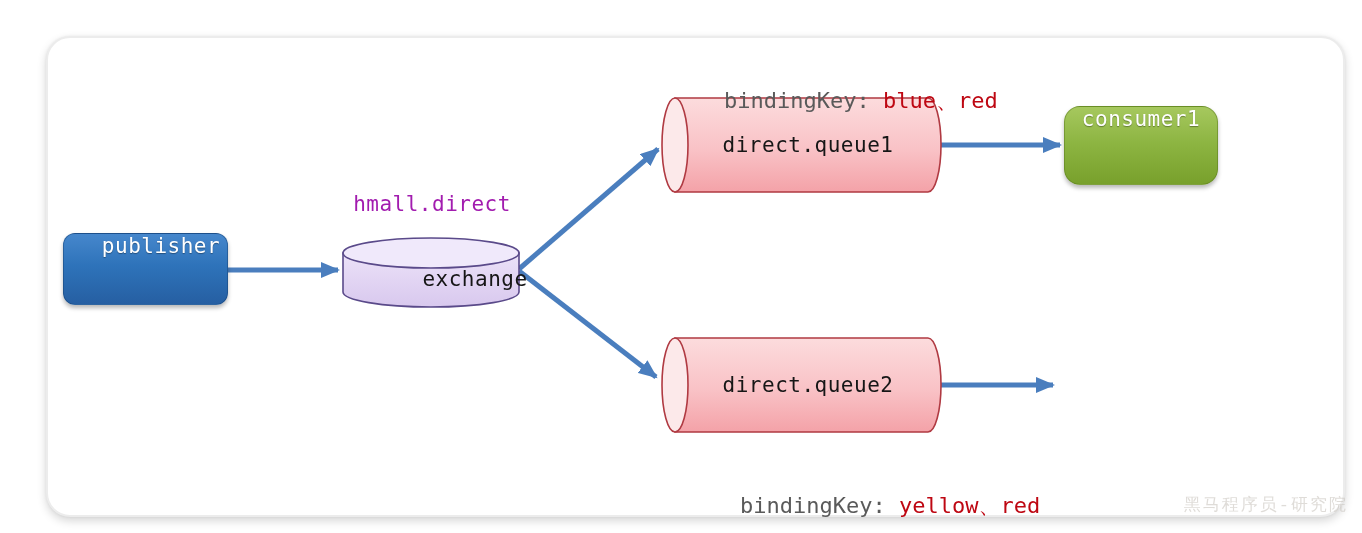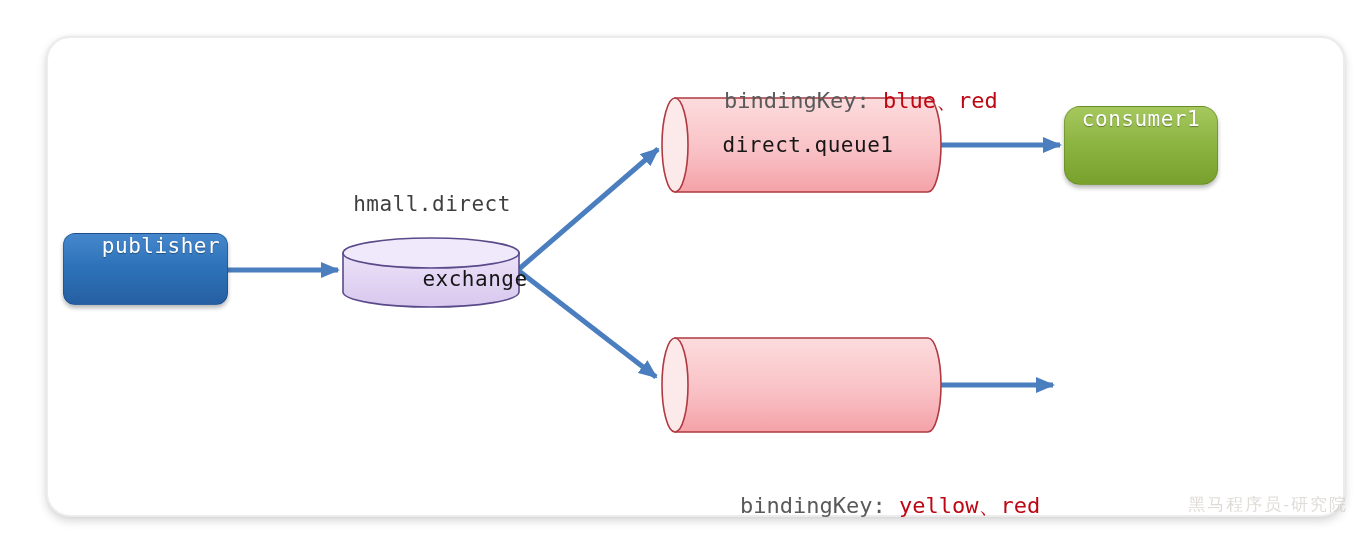--- a/index.html
+++ b/index.html
@@ -72,21 +72,21 @@
     letter-spacing: 0.5px;
   }
   .exchange-label { left: 343px; top: 256px; width: 176px; height: 46px; padding-left: 44px; }
   .queue1-label   { left: 686px; top: 118px; width: 244px; height: 54px; align-items: center; }
   .queue2-label   { left: 686px; top: 358px; width: 244px; height: 54px; }
 
   .title-label {
     position: absolute;
     left: 343px; top: 192px; width: 178px;
     text-align: center;
-    color: #404040;
+    color: #a21caf;
     font-size: 21px;
     letter-spacing: 0.5px;
   }
   .binding {
     position: absolute;
     white-space: pre;
     font-size: 22px;
     color: #5a5a5a;
   }
   .binding .keys {
@@ -96,21 +96,21 @@
   .binding.top    { left: 671px; top: 61px; }
   .binding.bottom { left: 687px; top: 466px; }
 
   .watermark {
     position: absolute;
     right: 14px;
     bottom: 17px;
     font-size: 17px;
     letter-spacing: 2px;
     color: rgba(196,191,184,0.55);
-    font-family: Liberation Serif, serif;
+    font-family: Liberation Mono, monospace;
   }
 </style>
 </head>
 <body>
 
 <div class="stage">
   <div class="card"></div>
 
   <svg class="layer" viewBox="0 0 1362 533" xmlns="http://www.w3.org/2000/svg">
     <defs>
@@ -157,20 +157,23 @@
   </div>
 
   <div class="title-label">hmall.direct</div>
   <div class="shape-label exchange-label">
     <span>exchange</span>
   </div>
 
   <div class="shape-label queue1-label">
     <span>direct.queue1</span>
   </div>
+  <div class="shape-label queue2-label">
+    <span>direct.queue2</span>
+  </div>
 
   <div class="binding top">
     <span>bindingKey: </span><span class="keys">blue、red</span>
   </div>
   <div class="binding bottom">
     <span>bindingKey: </span><span class="keys">yellow、red</span>
   </div>
 
   <div class="node green consumer1">
     <span>consumer1</span>

